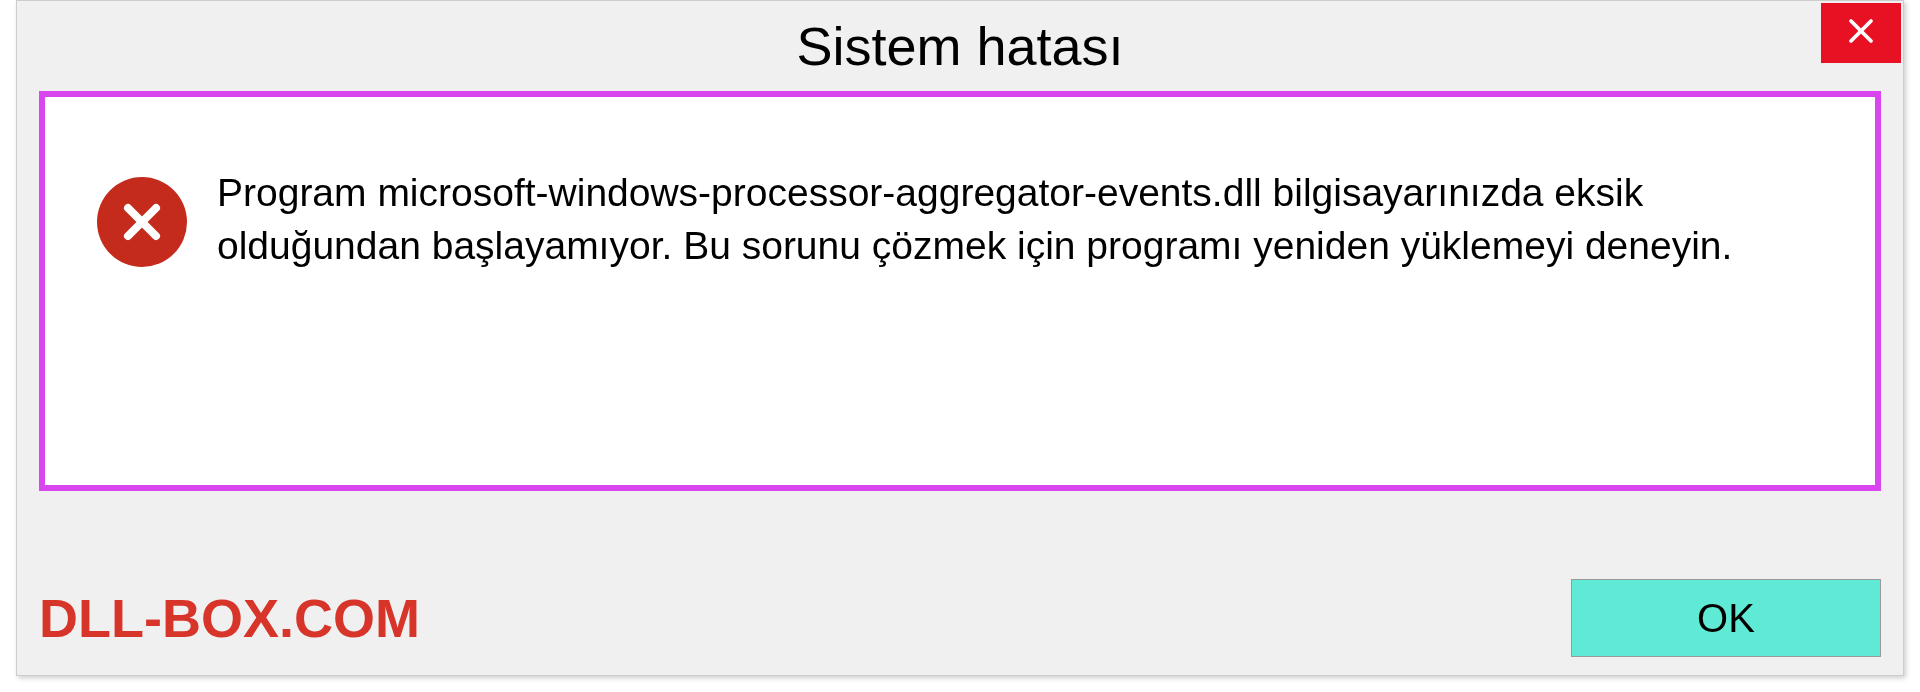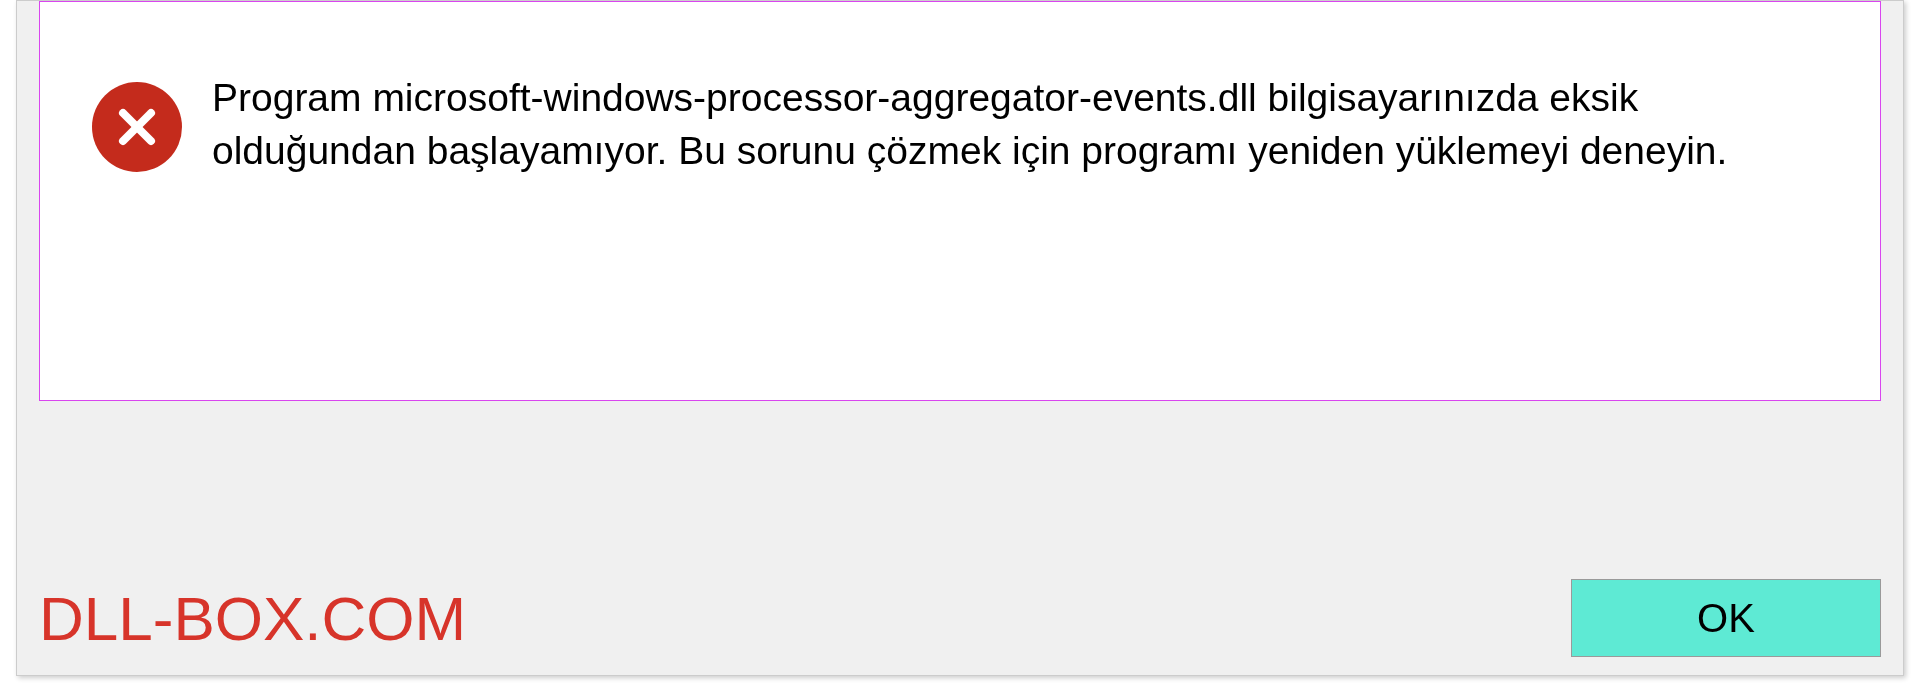--- a/index.html
+++ b/index.html
@@ -49,21 +49,21 @@
       justify-content: center;
       cursor: pointer;
     }
     .close-button svg {
       width: 30px;
       height: 30px;
     }
     .content-panel {
       margin: 0 22px 0 22px;
       background: #ffffff;
-      border: 1px solid #d946ef;
+      border: 6px solid #d946ef;
       height: 400px;
       padding: 70px 50px 0 52px;
       display: flex;
       align-items: flex-start;
     }
     .error-icon-wrap {
       flex: 0 0 auto;
       margin-right: 30px;
       margin-top: 10px;
     }
@@ -90,22 +90,22 @@
     .footer {
       position: absolute;
       bottom: 18px;
       left: 22px;
       right: 22px;
       display: flex;
       align-items: center;
       justify-content: space-between;
     }
     .watermark {
-      font-size: 62px;
-      font-weight: 400;
+      font-size: 54px;
+      font-weight: 700;
       color: #d7342a;
       letter-spacing: 0px;
       font-family: Arial, "Arial Black", sans-serif;
     }
     .ok-button {
       width: 310px;
       height: 78px;
       background: #5eead4;
       border: 1px solid #9a9a9a;
       display: flex;
@@ -114,20 +114,31 @@
       font-size: 40px;
       color: #000000;
       cursor: pointer;
       font-family: "Segoe UI", Tahoma, Arial, sans-serif;
     }
   </style>
 </head>
 <body>
 
 <div class="dialog">
+  <div class="titlebar">
+    <div class="title-text">Sistem hatası</div>
+    <div class="close-button">
+      <span>
+        <svg viewBox="0 0 24 24" fill="none" stroke="#ffffff" stroke-width="3" stroke-linecap="round">
+          <line x1="4" y1="4" x2="20" y2="20"></line>
+          <line x1="20" y1="4" x2="4" y2="20"></line>
+        </svg>
+      </span>
+    </div>
+  </div>
 
   <div class="content-panel">
     <div class="error-icon-wrap">
       <div class="error-circle">
         <svg viewBox="0 0 24 24" fill="none" stroke="#ffffff" stroke-width="4" stroke-linecap="round">
           <line x1="5" y1="5" x2="19" y2="19"></line>
           <line x1="19" y1="5" x2="5" y2="19"></line>
         </svg>
       </div>
     </div>

